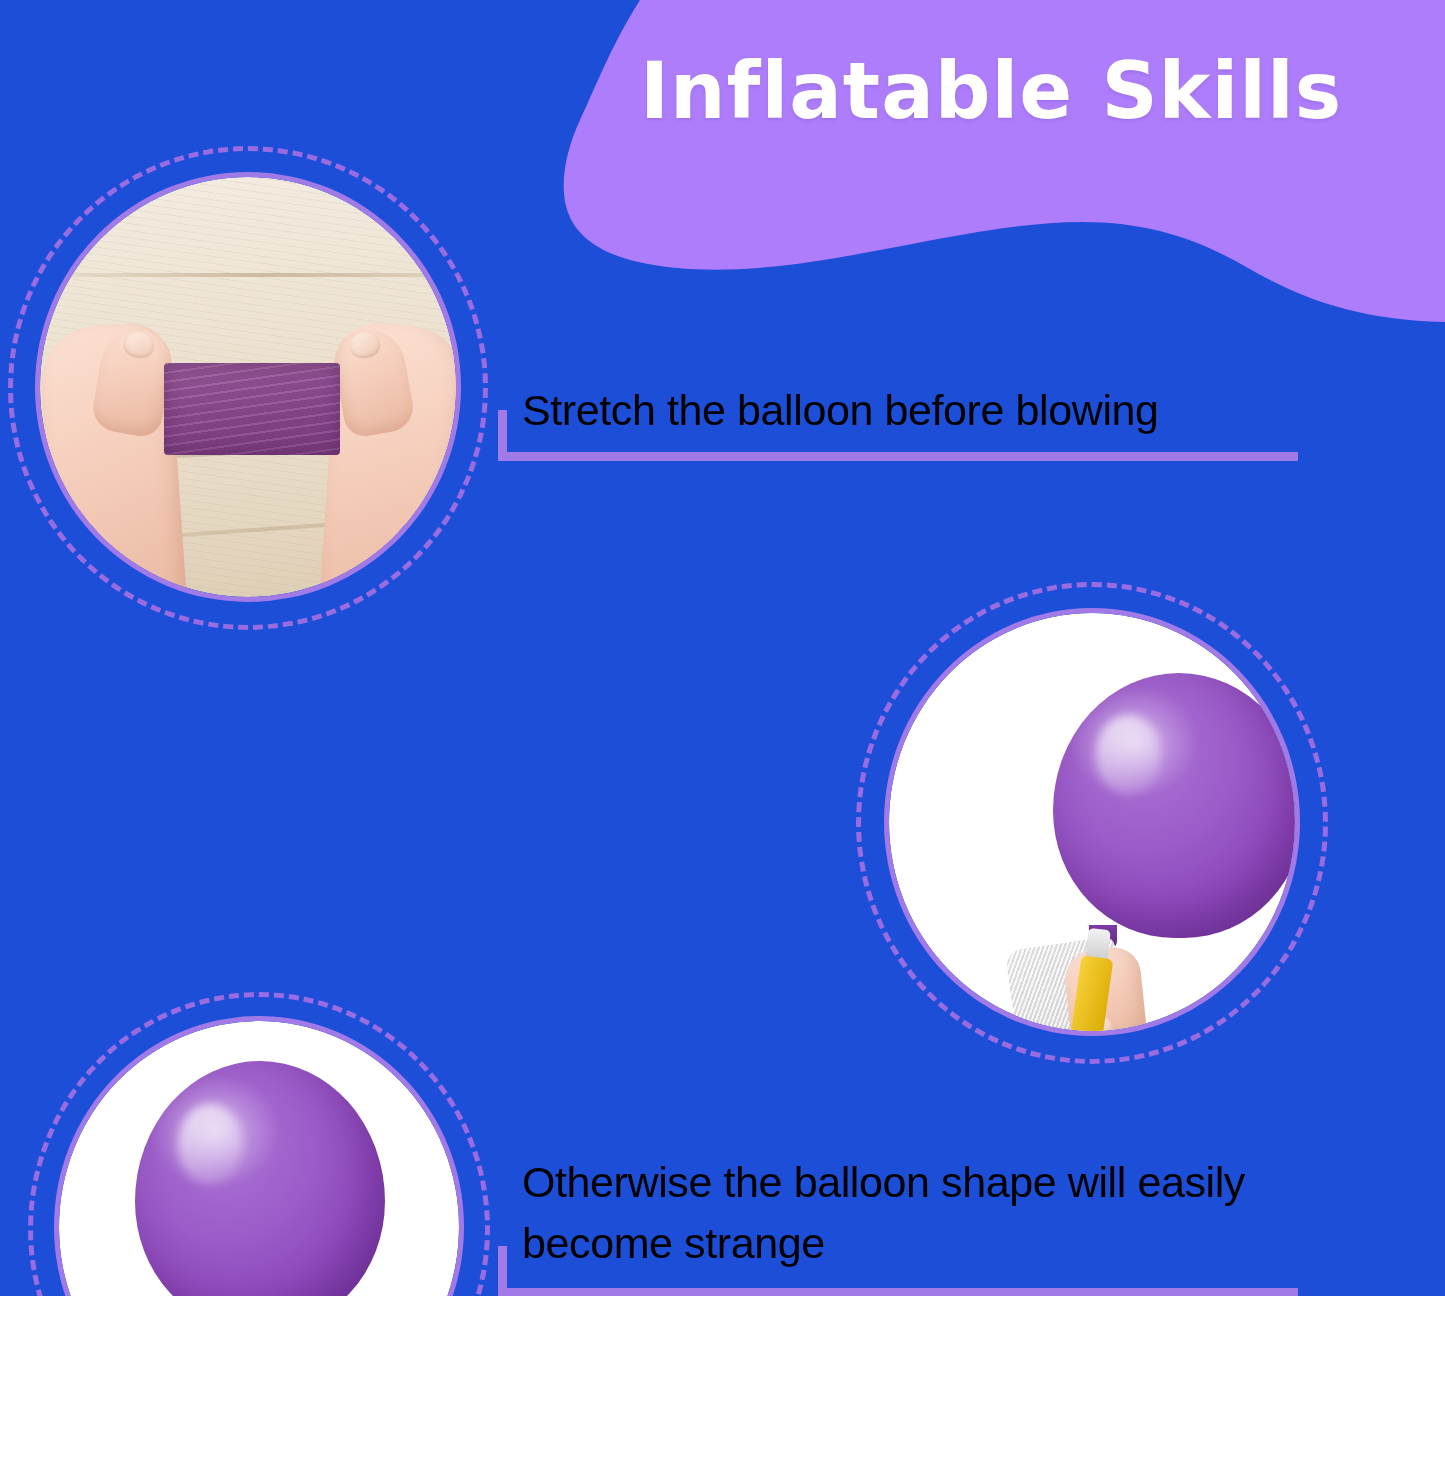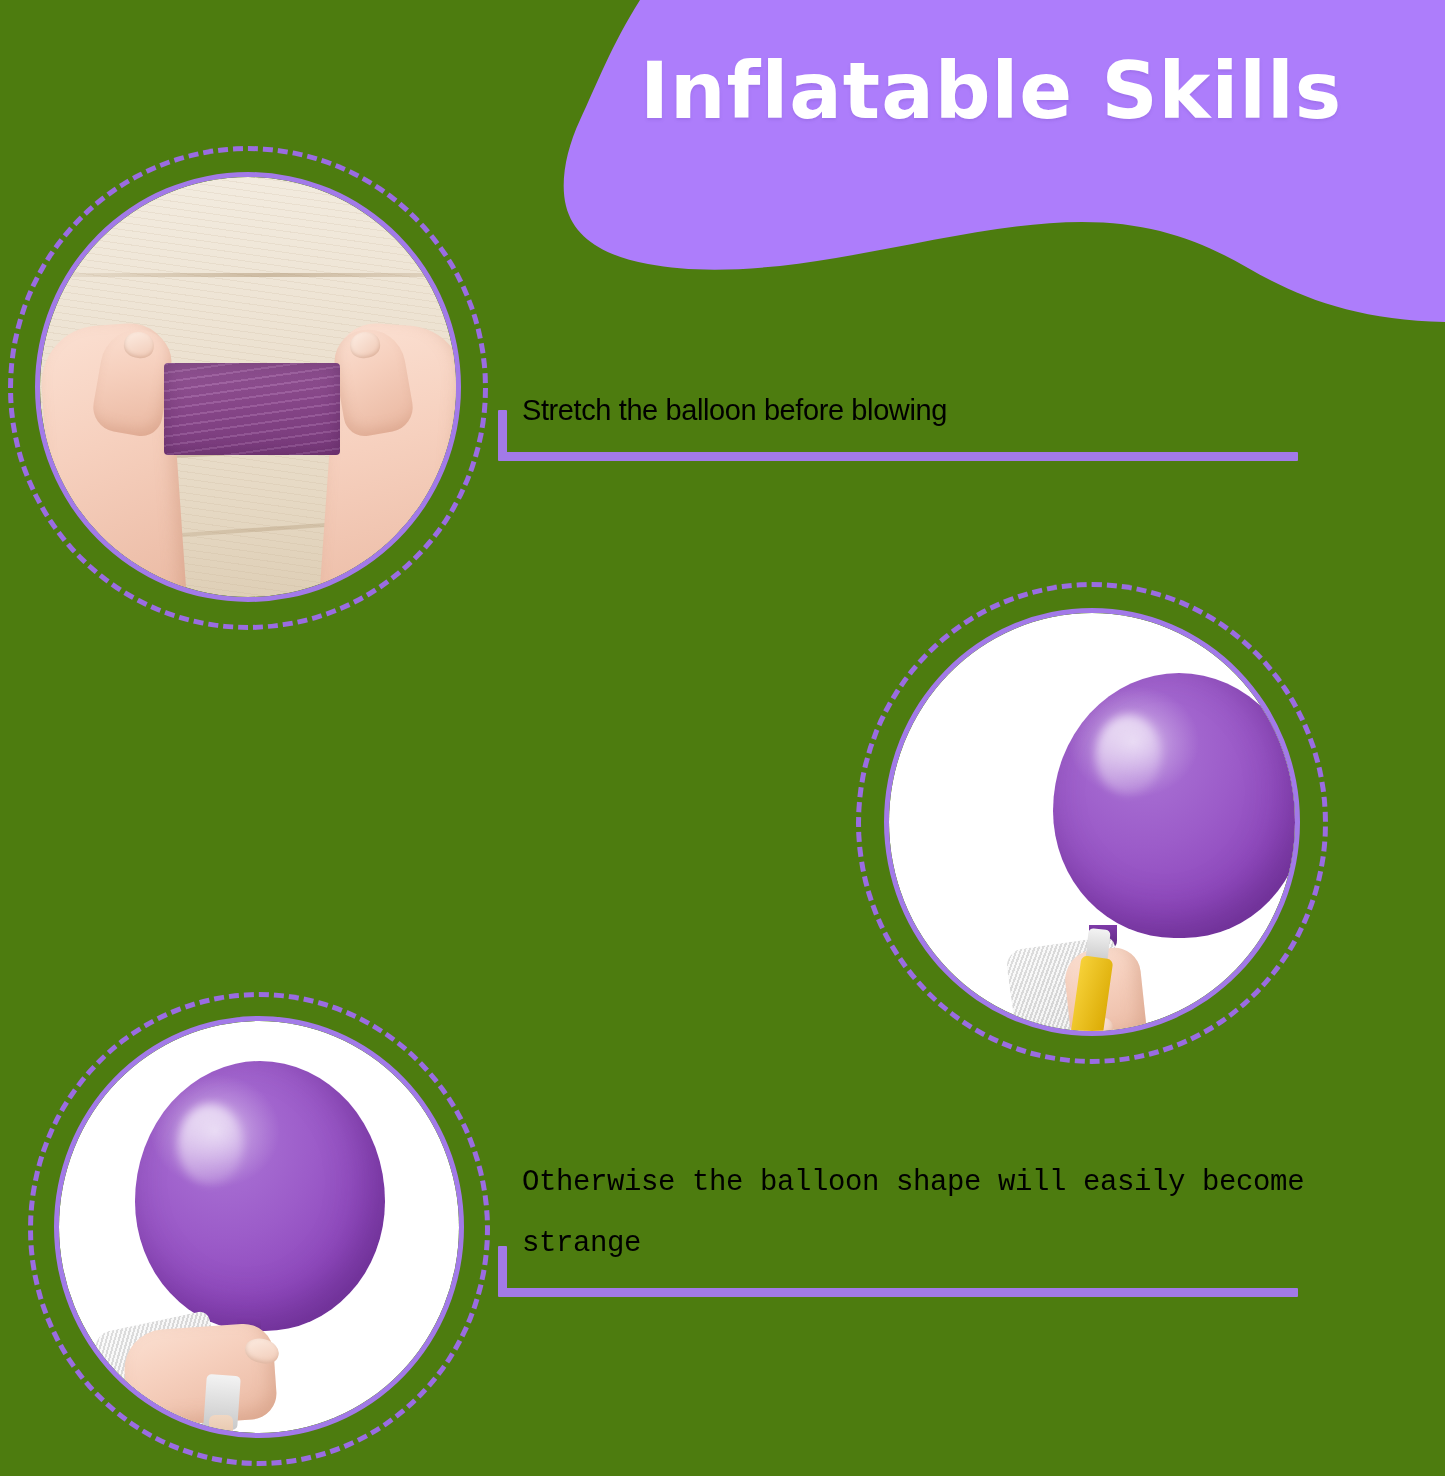--- a/index.html
+++ b/index.html
@@ -7,22 +7,22 @@
     margin: 0;
     padding: 0;
     background: #ffffff;
   }
   body {
     font-family: "Liberation Sans", sans-serif;
   }
   .page {
     position: relative;
     width: 1445px;
-    height: 1476px;
-    background: #4d7c0f;
+    height: 1296px;
+    background: #1d4ed8;
     overflow: hidden;
   }
 
   
   .header-blob {
     position: absolute;
     top: 0;
     left: 0;
     width: 1445px;
     height: 330px;
@@ -159,21 +159,21 @@
     background: linear-gradient(180deg,#f3f3f3,#c9c9c9);
     border-radius: 5px;
   }
 
   
   .caption {
     position: absolute;
   }
   .caption-text {
     font-family: "Liberation Sans", sans-serif;
-    font-size: 29px;
+    font-size: 43px;
     line-height: 61px;
     color: #000000;
     letter-spacing: -0.4px;
     white-space: pre-line;
   }
   .rule {
     position: absolute;
     height: 9px;
     background: #a27ae8;
     border-radius: 1px;
@@ -269,18 +269,18 @@
                     border-radius:40px 30px 26px 36px; transform:rotate(-4deg);"></div>
         <div class="nail" style="left:186px; top:318px; width:34px; height:24px; transform:rotate(14deg);"></div>
         <div class="pump-nozzle" style="left:146px; top:354px; width:34px; height:54px; transform:rotate(4deg);"></div>
         <div class="pump" style="left:150px; top:394px; width:24px; height:52px;
                     background:linear-gradient(180deg,#f0d7c2,#d8ad8c);"></div>
       </div>
     </div>
   </div>
 
   <div class="caption" style="left:498px; top:1152px; width:810px;">
-    <div class="caption-text" style="width:790px; padding-left:24px;font-family:Liberation Mono, monospace;">Otherwise the balloon shape will easily become strange</div>
+    <div class="caption-text" style="width:790px; padding-left:24px;">Otherwise the balloon shape will easily become strange</div>
     <div class="rule" style="left:0px; top:136px; width:800px;"></div>
     <div class="rule-tick" style="left:0px; top:94px; height:48px;"></div>
   </div>
 
 </div>
 
 </body></html>

